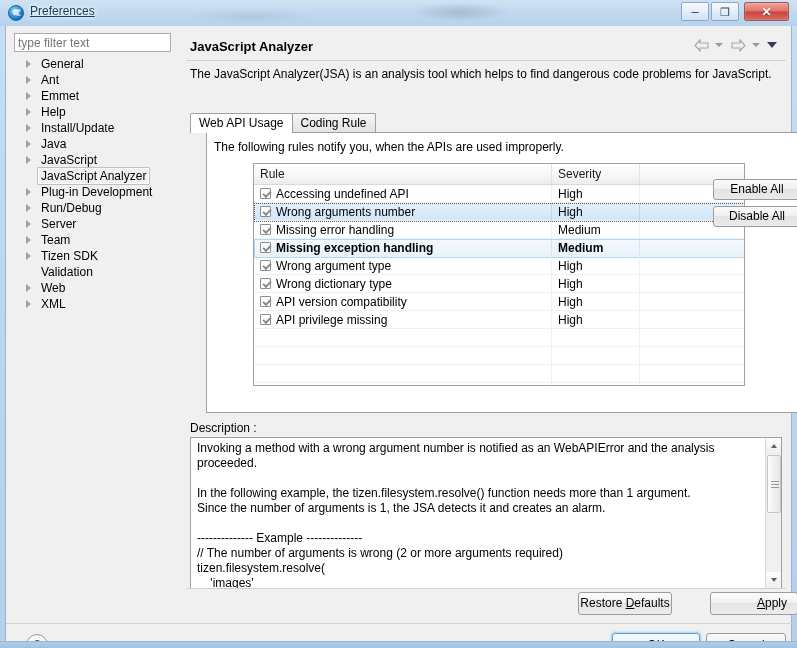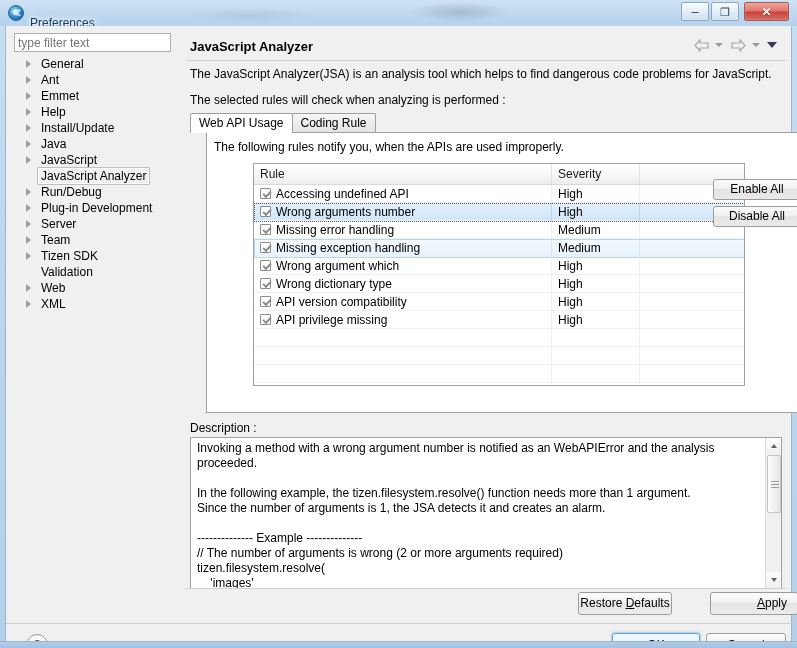--- a/index.html
+++ b/index.html
@@ -34,23 +34,24 @@
     width: 16px; height: 16px; border-radius: 50%;
     background: radial-gradient(circle at 35% 30%, #7fd0f5, #2a7fc4 60%, #14578f);
     border: 1px solid #1a5f97;
   }
   #title-icon::after{
     content:""; position:absolute; left:3px; top:3px; width:9px; height:7px;
     background: #ffffff; opacity:.75;
     clip-path: polygon(0 40%,30% 0,100% 10%,70% 60%,100% 100%,20% 85%);
   }
   #title-text {
-    position: absolute; left: 30px; top: 16px;
+    position: absolute; left: 30px; top: 4px;
     font-size: 12px; color: #16425f;
     text-shadow: 0 0 4px #ffffff, 0 0 6px #ffffff;
+    text-decoration: underline;
   }
   .winbtn {
     position: absolute; top: 2px; height: 19px; width: 28px;
     border: 1px solid #8aa7c4; border-radius: 2px;
     background: linear-gradient(180deg, rgba(255,255,255,.85), rgba(212,228,243,.85));
     box-shadow: inset 0 0 1px #fff;
   }
   #btn-min { right: 88px; }
   #btn-max { right: 58px; }
   #btn-close {
@@ -217,21 +218,21 @@
     transform: rotate(-45deg);
   }
   .row.selected { background: linear-gradient(180deg,#e4f0fb 0%, #cfe6f8 100%); }
   .row.selected .cell-rule, .row.selected .cell-sev {
     border-right-color: #bcd8ee;
   }
   .row.selected::after{
     content:""; position:absolute; left:0; top:0; width:489px; height:17px;
     border:1px dotted #5a5a5a; pointer-events:none;
   }
-  .row.hover { background: linear-gradient(180deg,#f4f9fd 0%, #e7f2fb 100%); }
+  .row.hover { background: linear-gradient(180deg,#f4f9fd 0%, #e7f2fb 100%); font-weight: bold; }
   .row.hover .cell-rule, .row.hover .cell-sev { border-right-color:#d4e6f4; }
   .row.hover::after{
     content:""; position:absolute; left:0; top:0; width:489px; height:17px;
     border:1px solid #b8d6ee; pointer-events:none;
   }
   .row.empty { height: 18px; }
 
   
   .sidebtn {
     position: absolute; width: 88px; height: 21px;
@@ -355,22 +356,22 @@
 
     <div id="tree">
         <div class="tree-item"><span class="arrow"></span><span class="lbl">General</span></div>
         <div class="tree-item"><span class="arrow"></span><span class="lbl">Ant</span></div>
         <div class="tree-item"><span class="arrow"></span><span class="lbl">Emmet</span></div>
         <div class="tree-item"><span class="arrow"></span><span class="lbl">Help</span></div>
         <div class="tree-item"><span class="arrow"></span><span class="lbl">Install/Update</span></div>
         <div class="tree-item"><span class="arrow"></span><span class="lbl">Java</span></div>
         <div class="tree-item"><span class="arrow"></span><span class="lbl">JavaScript</span></div>
         <div class="tree-item leaf selected"><span class="lbl">JavaScript Analyzer</span></div>
+        <div class="tree-item"><span class="arrow"></span><span class="lbl">Plug-in Development</span></div>
         <div class="tree-item"><span class="arrow"></span><span class="lbl">Run/Debug</span></div>
-        <div class="tree-item"><span class="arrow"></span><span class="lbl">Plug-in Development</span></div>
         <div class="tree-item"><span class="arrow"></span><span class="lbl">Server</span></div>
         <div class="tree-item"><span class="arrow"></span><span class="lbl">Team</span></div>
         <div class="tree-item"><span class="arrow"></span><span class="lbl">Tizen SDK</span></div>
         <div class="tree-item leaf"><span class="lbl">Validation</span></div>
         <div class="tree-item"><span class="arrow"></span><span class="lbl">Web</span></div>
         <div class="tree-item"><span class="arrow"></span><span class="lbl">XML</span></div>
       </div>
 
     <div id="content">
 
@@ -387,21 +388,20 @@
         <span class="nav-arrow">
           <svg width="16" height="13" viewBox="0 0 16 13">
               <path d="M10 1 L15 6.5 L10 12 L10 9 L2 9 L2 4 L10 4 Z" fill="none" stroke="#a8a8a8" stroke-width="1.2"></path>
             </svg>
         </span>
         <span class="nav-caret"></span>
         <span class="nav-caret dark"></span>
       </div>
 
       <div class="desc-line" id="desc1">The JavaScript Analyzer(JSA) is an analysis tool which helps to find dangerous code problems for JavaScript.</div>
-      <div class="desc-line" id="desc2">The selected rules will check when analyzing is performed :</div>
 
       <div id="tabs">
           <div class="tab active">Web API Usage</div>
           <div class="tab inactive">Coding Rule</div>
         </div>
 
       <div id="tabpane">
         <div id="tabpane-note">The following rules notify you, when the APIs are used improperly.</div>
 
         <div id="rules-table">
@@ -425,21 +425,21 @@
                 <div class="cell-rule"><span class="cb"></span><span>Missing error handling</span></div>
                 <div class="cell-sev">Medium</div>
                 <div class="cell-x"></div>
               </div>
               <div class="row hover">
                 <div class="cell-rule"><span class="cb"></span><span>Missing exception handling</span></div>
                 <div class="cell-sev">Medium</div>
                 <div class="cell-x"></div>
               </div>
               <div class="row">
-                <div class="cell-rule"><span class="cb"></span><span>Wrong argument which</span></div>
+                <div class="cell-rule"><span class="cb"></span><span>Wrong argument type</span></div>
                 <div class="cell-sev">High</div>
                 <div class="cell-x"></div>
               </div>
               <div class="row">
                 <div class="cell-rule"><span class="cb"></span><span>Wrong dictionary type</span></div>
                 <div class="cell-sev">High</div>
                 <div class="cell-x"></div>
               </div>
               <div class="row">
                 <div class="cell-rule"><span class="cb"></span><span>API version compatibility</span></div>

